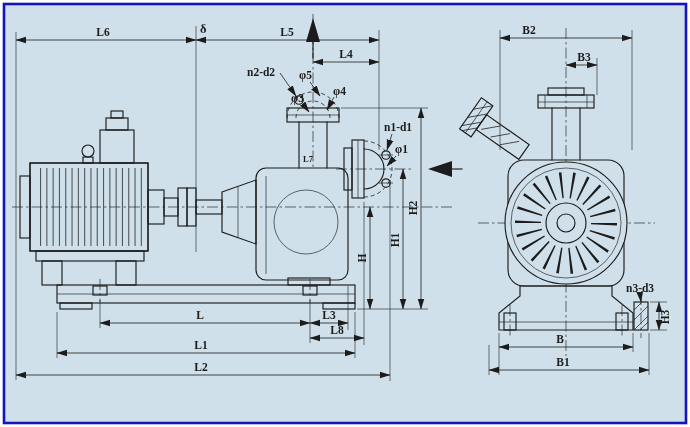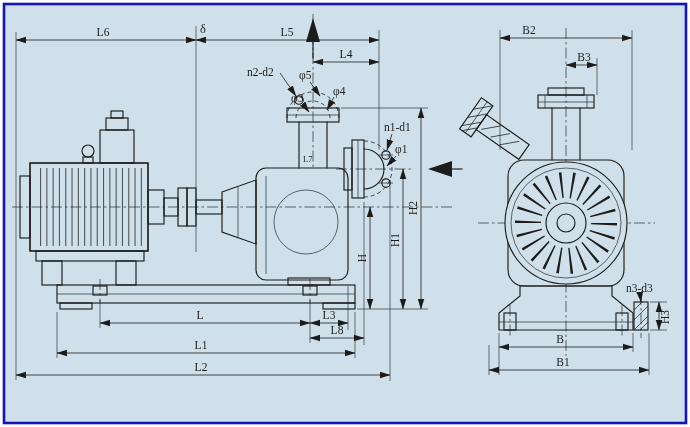--- a/index.html
+++ b/index.html
@@ -2,20 +2,21 @@
 <html style="--bg: #cfe0ea; --frame: #1414bc; --line: #1c1c1c;"><head>
 <meta charset="utf-8">
 <style>
   :root{
     --bg:#cfe0ea; --frame:#1414bc; --line:#1c1c1c;
   }
   html,body{margin:0;padding:0;background:#ffffff;}
   .stage{
     width:690px;height:427px;position:relative;
     font-family:"Liberation Serif", serif;
+    font-weight:bold;
   }
   svg{display:block;}
   svg text{
     fill:var(--line);
     font-size:11.5px;
     font-family:"Liberation Serif", serif;
   }
   svg text.small{font-size:8.5px;}
   svg text.sym{font-size:12.5px;}
   .s   {stroke:var(--line);fill:none;stroke-width:1.15;stroke-linecap:square;}

